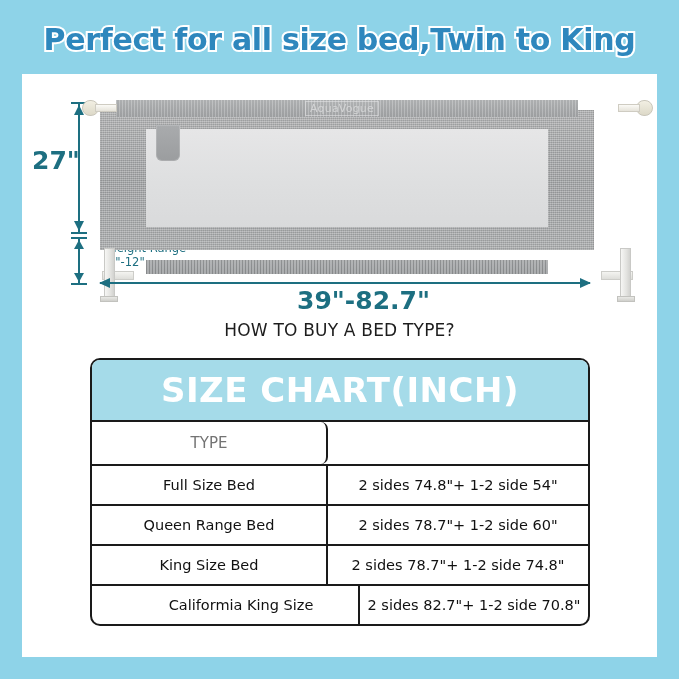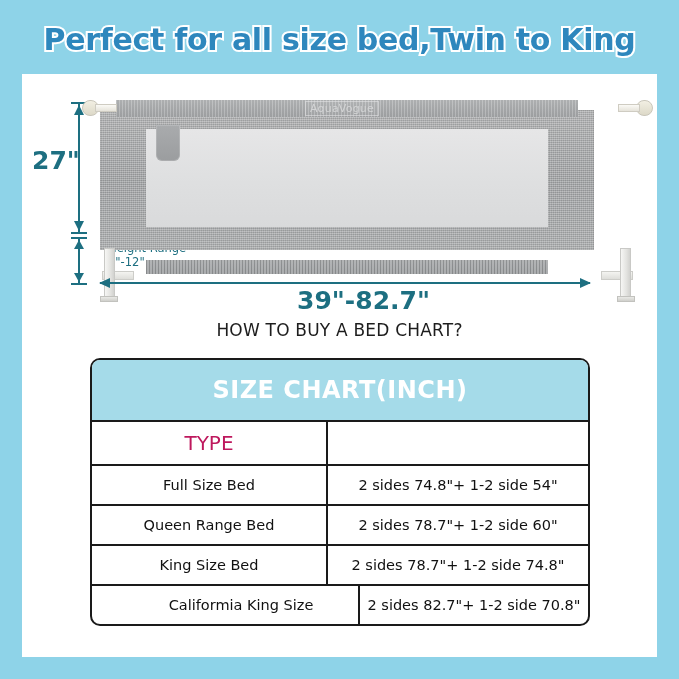--- a/index.html
+++ b/index.html
@@ -333,21 +333,21 @@
   .table-header {
     height: 60px;
     background: #a5dbe9;
     display: flex;
     align-items: center;
     justify-content: center;
     border-bottom: 2px solid #1a1a1a;
   }
   .table-header-text {
     font-family: "DejaVu Sans", sans-serif;
-    font-size: 24px;
+    font-size: 34px;
     font-weight: bold;
     color: #ffffff;
     letter-spacing: 0.5px;
   }
   .t-row {
     display: flex;
     border-bottom: 2px solid #1a1a1a;
     height: 38px;
   }
   .t-row:last-child { border-bottom: none; padding-left: 32px; }
@@ -361,22 +361,23 @@
     box-sizing: border-box;
   }
   .t-cell.type {
     width: 236px;
     border-right: 2px solid #1a1a1a;
   }
   .t-cell.sugg {
     flex: 1;
   }
   .t-row.head .t-cell {
-    font-size: 20px;
-    color: #be185d;
+    font-size: 15px;
+    color: #737373;
+    border-radius: 7px;
   }
   .t-row.head { height: 42px; }
 </style>
 </head>
 <body>
 
 <div class="banner-title">Perfect for all size bed,Twin to King</div>
 
 <div class="white-card">
 
@@ -422,21 +423,21 @@
       <div class="leg-foot right"></div>
     </div>
 
     <div class="dim-h">
       <div class="arrow-l-h"></div>
       <div class="arrow-r-h"></div>
     </div>
     <div class="label-width">39"-82.7"</div>
   </div>
 
-  <div class="how-to-buy">HOW TO BUY A BED CHART?</div>
+  <div class="how-to-buy">HOW TO BUY A BED TYPE?</div>
 
   <div class="size-table">
     <div class="table-header">
       <div class="table-header-text">SIZE CHART(INCH)</div>
     </div>
 
     <div class="t-row head">
       <div class="t-cell type">TYPE</div>
     </div>
 

